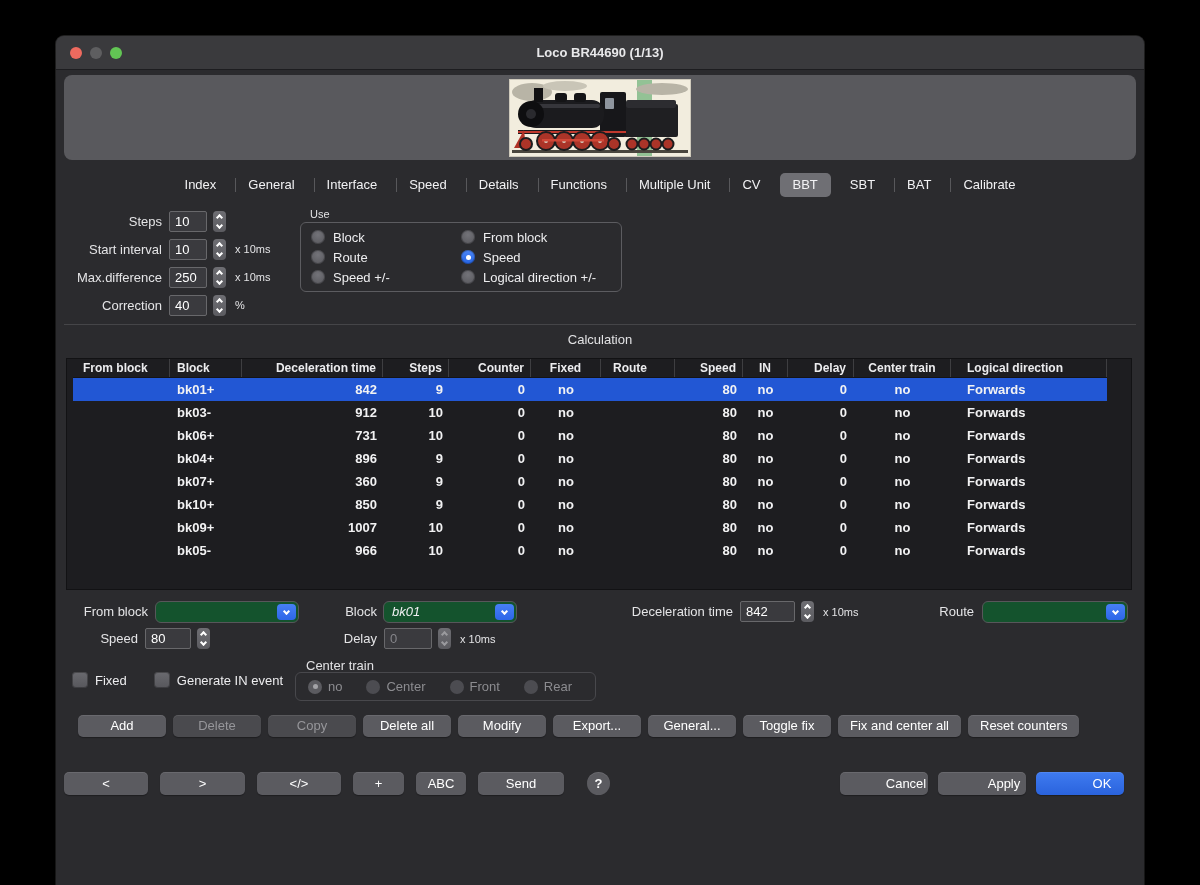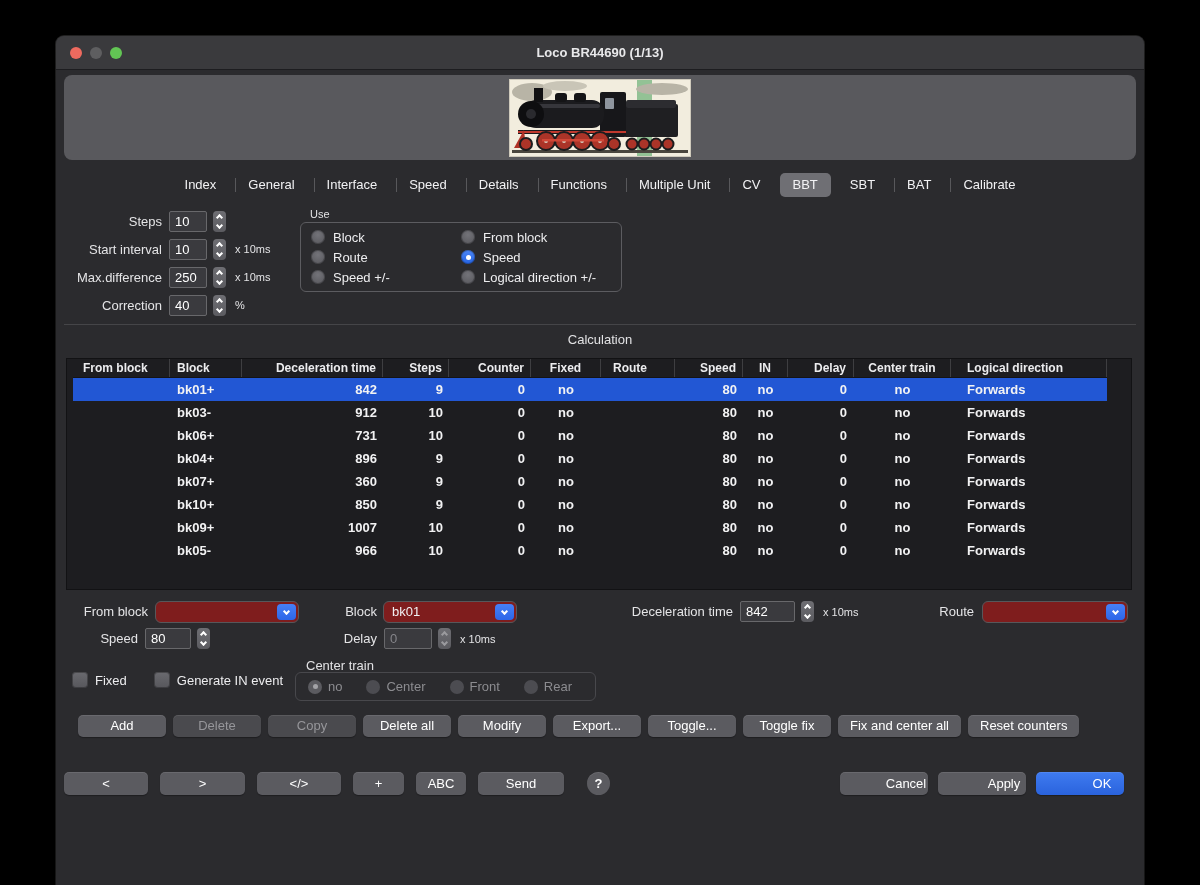--- a/index.html
+++ b/index.html
@@ -105,22 +105,22 @@
   
   .lbl { position:absolute; height:22px; line-height:22px; font-size:13px;
          color:#e4e4e6; text-align:right; white-space:nowrap; }
   #lbl-fromblock { left:8px;   top:565px; width:84px; }
   #lbl-block     { left:240px; top:565px; width:81px; }
   #lbl-decel     { left:540px; top:565px; width:137px; }
   #lbl-route     { left:848px; top:565px; width:70px; }
   #lbl-speed     { left:8px;   top:592px; width:74px; }
   #lbl-delay     { left:250px; top:592px; width:71px; }
 
-  .popup { position:absolute; height:22px; background:#7f1d1d;
-           border:1px solid #57575a; border-radius:6px; }
+  .popup { position:absolute; height:22px; background:#14532d;
+           border:1px solid #57575a; border-radius:6px;font-style:italic; }
   .popup-value { position:absolute; left:8px; top:0; line-height:20px;
                  font-size:13px; color:#f0f0f2; }
   .popup-btn { position:absolute; right:2px; top:2px; width:19px; height:16px;
                border-radius:4px; background:linear-gradient(#4780f6,#2d66e8);
                display:flex; align-items:center; justify-content:center; }
   .popup-btn .ch { width:5px; height:5px; border-width:2px 2px 0 0; transform:rotate(135deg); margin-top:-2px; }
   #popup-fromblock { left:99px;  top:565px; width:144px; }
   #popup-block     { left:327px; top:565px; width:134px; }
   #popup-route     { left:926px; top:565px; width:146px; }
 
@@ -566,21 +566,21 @@
         <div class="btn disabled">Delete</div>
 
         <div class="btn disabled">Copy</div>
 
         <div class="btn">Delete all</div>
 
         <div class="btn">Modify</div>
 
         <div class="btn">Export...</div>
 
-        <div class="btn">Toggle...</div>
+        <div class="btn">General...</div>
 
         <div class="btn">Toggle fix</div>
 
         <div class="btn">Fix and center all</div>
 
         <div class="btn">Reset counters</div>
       </div>
 
     <div class="footer-nav">
 

